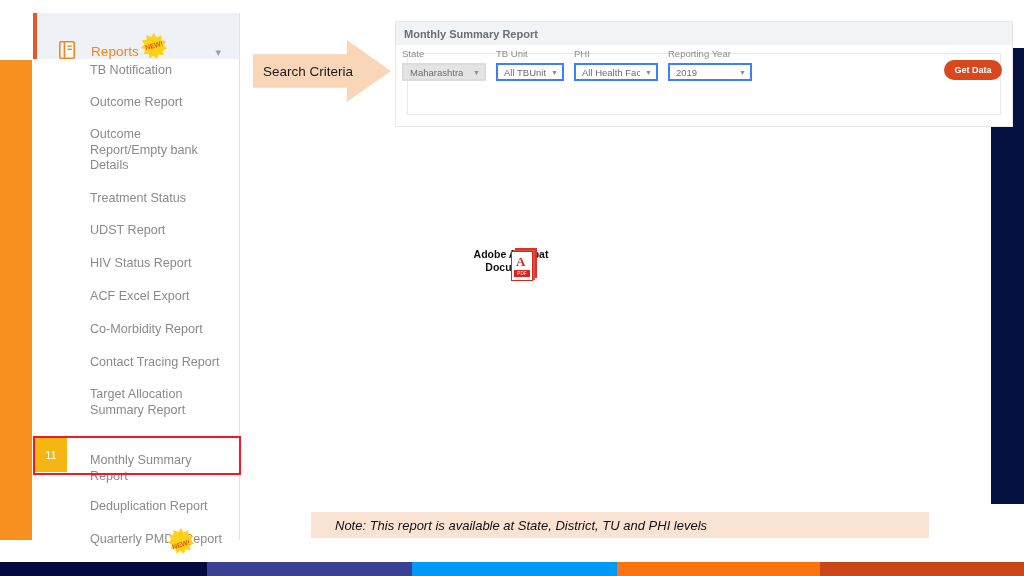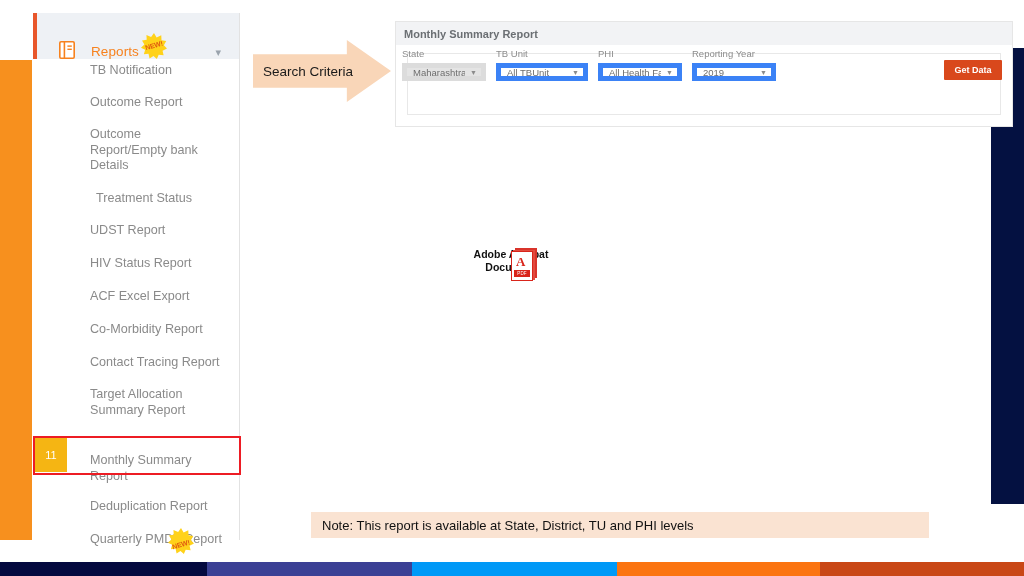--- a/index.html
+++ b/index.html
@@ -192,21 +192,21 @@
   }
   .field .field-label {
     font-size: 9.5px;
     color: #8c8c8c;
     display: block;
     margin-bottom: 4px;
     white-space: nowrap;
   }
   .select-box {
     height: 18px;
-    border: 5px solid #3b82f6;
+    border: 2px solid #3b82f6;
     box-sizing: border-box;
     display: flex;
     align-items: center;
     background: #ffffff;
     padding: 0 4px 0 6px;
   }
   .select-box.disabled { background: #e4e4e4; border-color: #dcdcdc; }
   .select-box .val {
     font-size: 9.5px;
     color: #6d6d6d;
@@ -214,31 +214,31 @@
     overflow: hidden;
   }
   .select-box .caret {
     margin-left: auto;
     font-size: 7px;
     color: #8c8c8c;
     padding-left: 5px;
   }
   .w-state  { width: 84px; }
   .w-dist   { width: 84px; }
-  .w-tbunit { width: 92px; }
+  .w-tbunit { width: 68px; }
   .w-phi    { width: 84px; }
   .w-year   { width: 84px; }
   .w-month  { width: 84px; }
 
   #get-data-btn {
     position: absolute;
     left: 944px; top: 60px;
     width: 58px; height: 20px;
     background: #D9481C;
-    border-radius: 1px;
+    border-radius: 10px;
     color: #ffffff;
     font-size: 9px;
     font-weight: bold;
     display: flex;
     align-items: center;
     justify-content: center;
   }
 
   
   #pdf-doc {
@@ -294,23 +294,24 @@
   
   #note-banner {
     position: absolute;
     left: 311px; top: 512px;
     width: 618px; height: 26px;
     background: #FAE3D2;
     display: flex;
     align-items: center;
   }
   #note-banner .note-text {
-    padding-left: 11px;
+    padding-left: 24px;
     font-size: 13px;
     color: #111111;
+    font-style: italic;
   }
 
   
   #footer-bar {
     position: absolute;
     left: 0; top: 562px;
     width: 1024px; height: 14px;
     display: flex;
   }
   #footer-bar .seg { height: 14px; }
@@ -344,21 +345,21 @@
   <ul class="menu-list">
     <li class="menu-item" style="top:0;position:absolute;left:0;width:139px;">
       <span>TB Notification</span>
     </li>
     <li class="menu-item" style="top:32px;position:absolute;left:0;width:139px;">
       <span>Outcome Report</span>
     </li>
     <li class="menu-item" style="top:64px;position:absolute;left:0;width:125px;">
       <span>Outcome Report/Empty bank Details</span>
     </li>
-    <li class="menu-item" style="top:128px;position:absolute;left:0;width:139px;margin-left:6px;">
+    <li class="menu-item" style="top:128px;position:absolute;left:0;width:139px;">
       <span>Treatment Status</span>
     </li>
     <li class="menu-item" style="top:160px;position:absolute;left:0;width:139px;">
       <span>UDST Report</span>
     </li>
     <li class="menu-item" style="top:193px;position:absolute;left:0;width:139px;">
       <span>HIV Status Report</span>
     </li>
     <li class="menu-item" style="top:226px;position:absolute;left:0;width:139px;">
       <span>ACF Excel Export</span>

